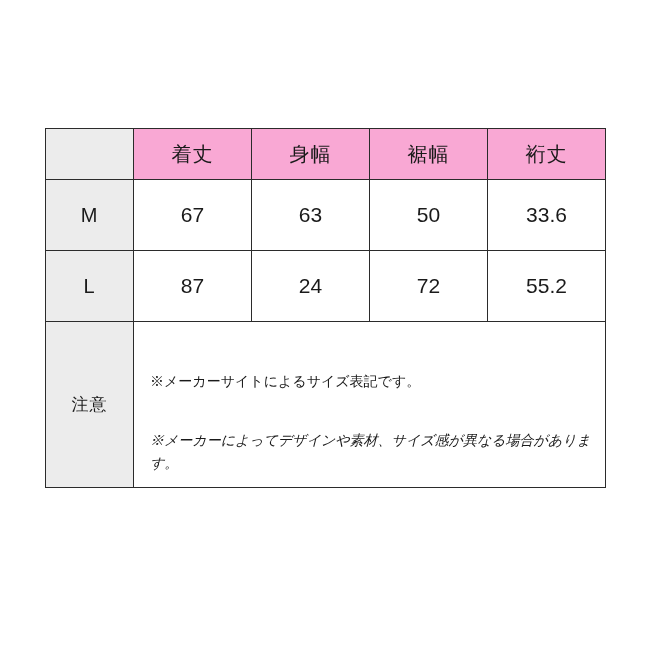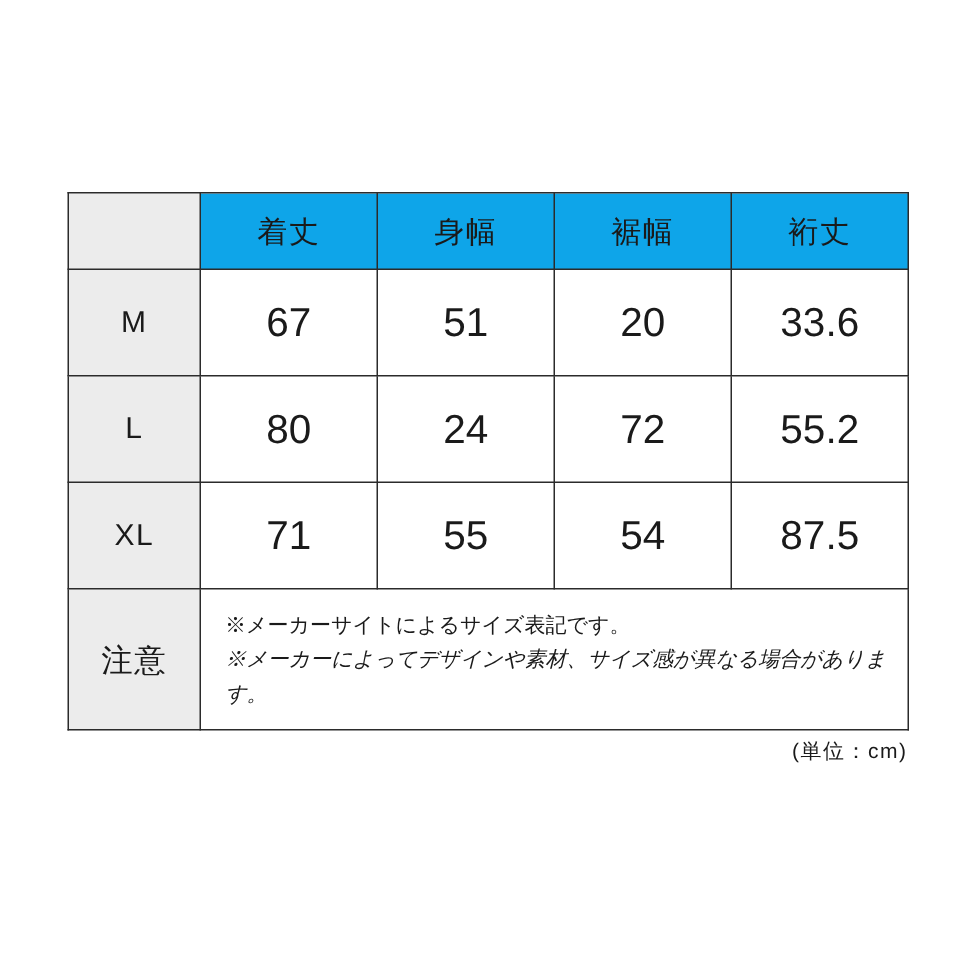--- a/index.html
+++ b/index.html
@@ -44,58 +44,59 @@
     font-weight: normal;
     padding: 0;
   }
 
   
   col.c-label { width: 88px; }
   col.c-data  { width: 118px; }
 
   thead th {
     height: 50px;
-    background: #0ea5e9;
+    background: #f9a8d4;
     font-size: 20px;
     letter-spacing: 1px;
   }
   thead th.corner {
     background: #ececec;
   }
 
   tbody tr.data-row td {
     height: 70px;
-    font-size: 27px;
+    font-size: 21px;
   }
 
   tbody tr.data-row td.row-label {
     background: #ececec;
     font-size: 20px;
     letter-spacing: 1px;
   }
 
   tr.note-row td.note-label {
     background: #ececec;
-    font-size: 21px;
+    font-size: 17px;
     letter-spacing: 1px;
     text-align: center;
     vertical-align: middle;
     height: 92px;
   }
 
   tr.note-row td.note-body {
     text-align: left;
     vertical-align: middle;
     padding: 12px 14px 12px 16px;
     font-size: 14px;
     line-height: 1.65;
   }
   .note-line {
     display: block;
     white-space: nowrap;
+    margin-top: 36px;
   }
   .note-line.wrap {
     white-space: normal;
     font-style: italic;
   }
 
   .unit {
     position: absolute;
     left: 45px;
     top: 492px;
@@ -126,44 +127,36 @@
           <th>着丈</th>
           <th>身幅</th>
           <th>裾幅</th>
           <th>裄丈</th>
         </tr>
       </thead>
       <tbody>
         <tr class="data-row">
           <td class="row-label">M</td>
           <td>67</td>
-          <td>51</td>
-          <td>20</td>
+          <td>63</td>
+          <td>50</td>
           <td>33.6</td>
         </tr>
         <tr class="data-row">
           <td class="row-label">L</td>
-          <td>80</td>
+          <td>87</td>
           <td>24</td>
           <td>72</td>
           <td>55.2</td>
-        </tr>
-        <tr class="data-row">
-          <td class="row-label">XL</td>
-          <td>71</td>
-          <td>55</td>
-          <td>54</td>
-          <td>87.5</td>
         </tr>
         <tr class="note-row">
           <td class="note-label">注意</td>
           <td class="note-body" colspan="4">
             <span class="note-line">※メーカーサイトによるサイズ表記です。</span>
             <span class="note-line wrap">※メーカーによってデザインや素材、サイズ感が異なる場合があります。</span>
           </td>
         </tr>
       </tbody>
     </table>
   </div>
 
-  <div class="unit">(単位：cm)</div>
 
 </div>
 
 </body></html>

